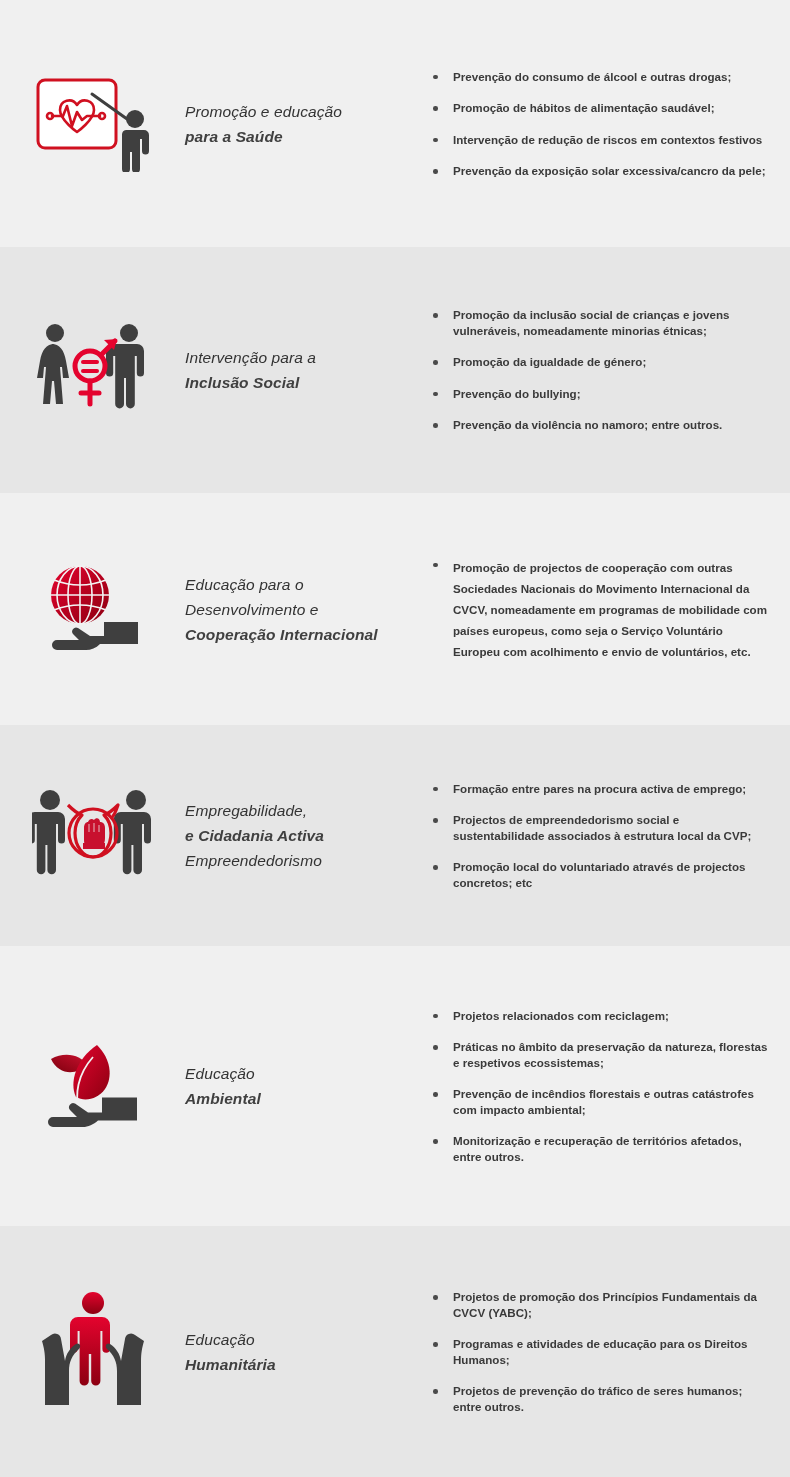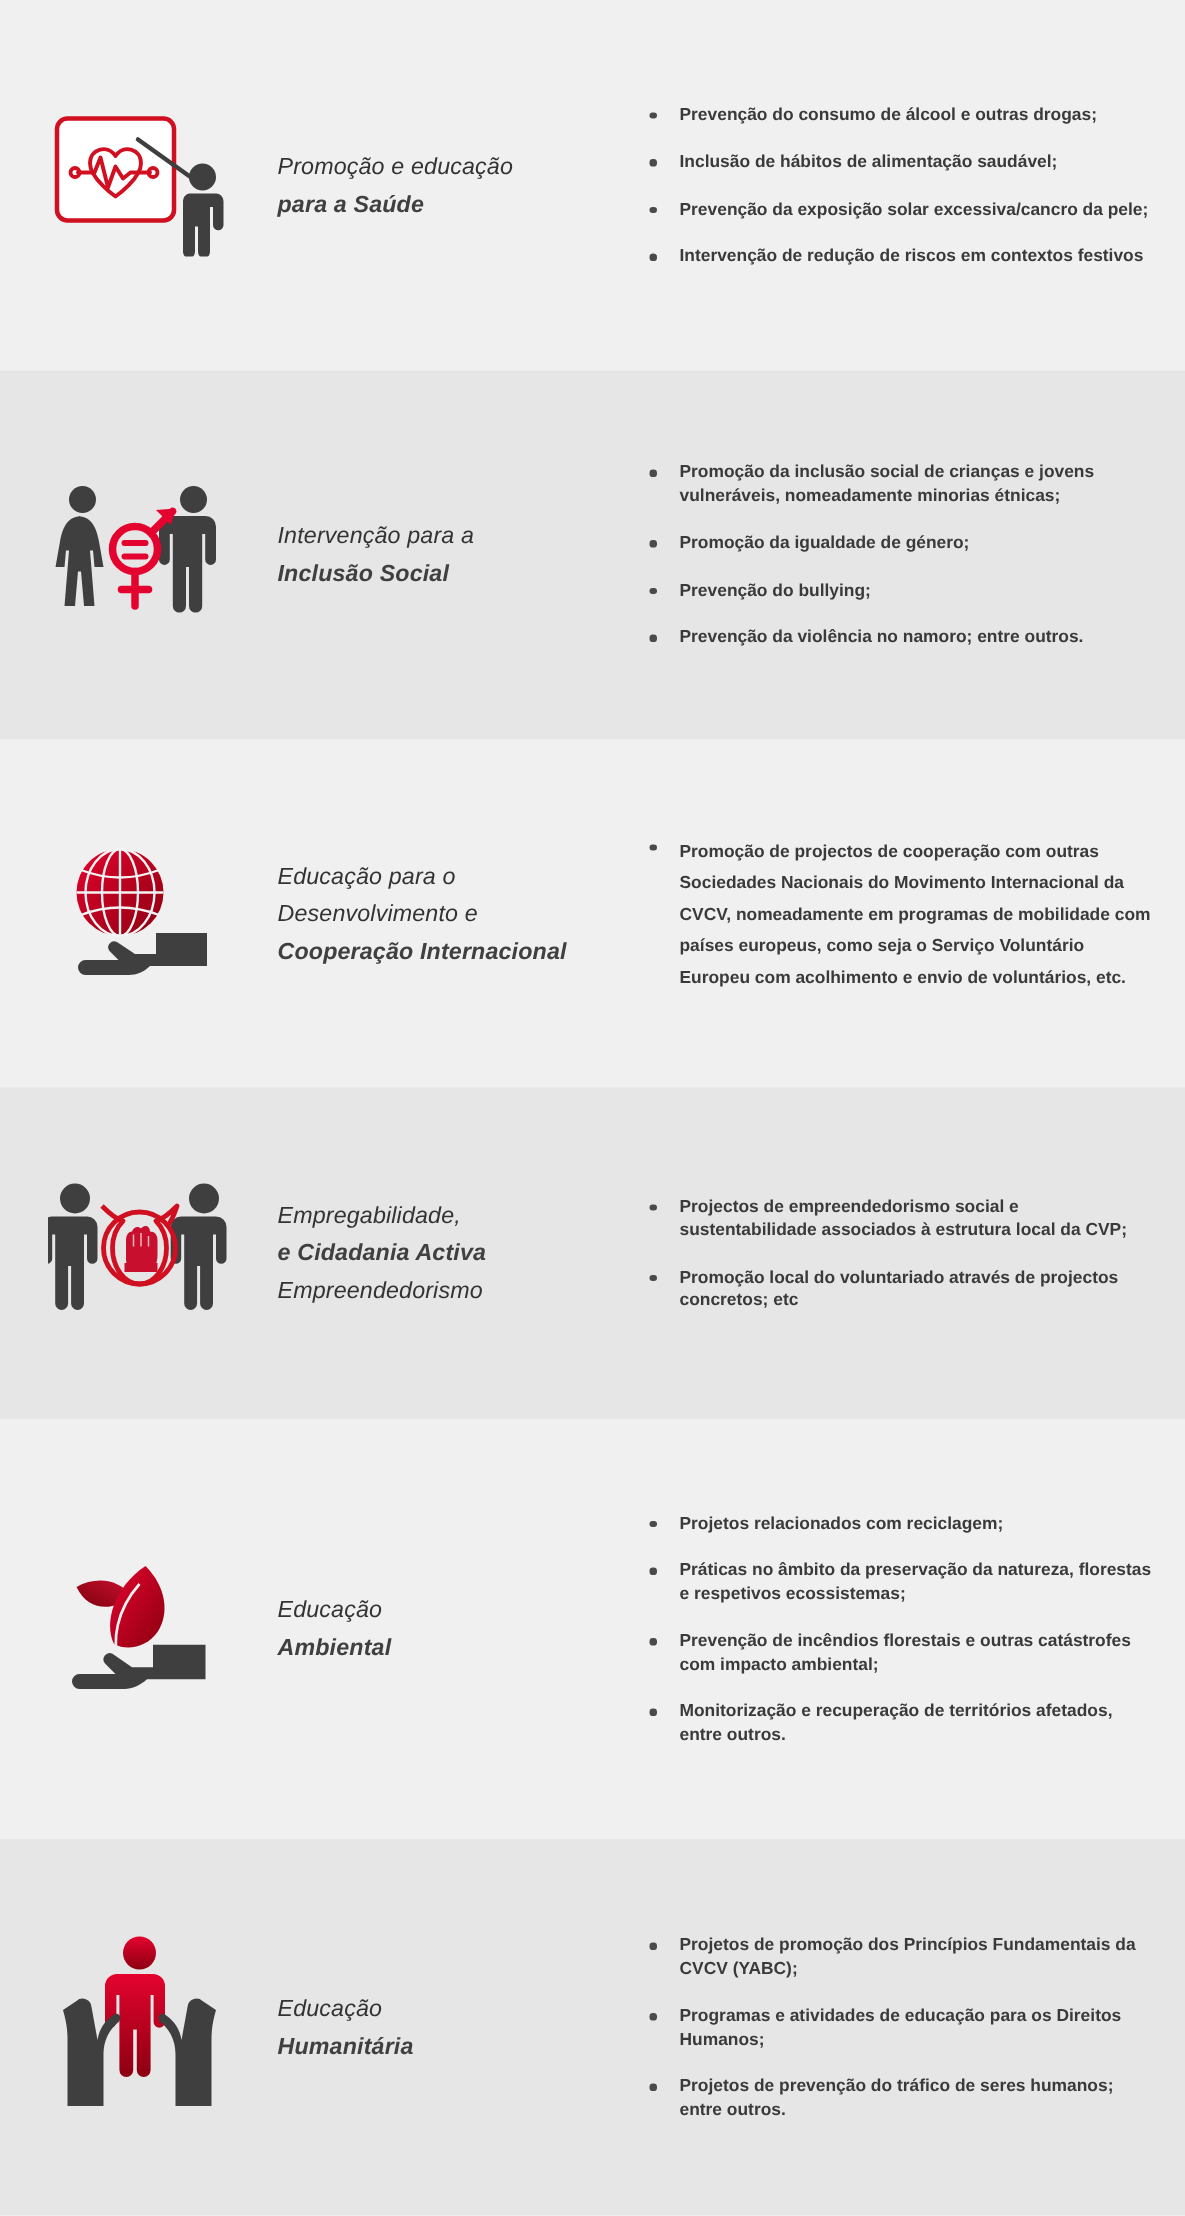--- a/index.html
+++ b/index.html
@@ -96,23 +96,23 @@
       </svg>
     </span>
   </div>
   <div class="title-col">
     <div class="title-line">Promoção e educação</div>
     <div class="title-line accent">para a Saúde</div>
   </div>
   <div class="bullets-col">
     <ul class="bullets">
       <li>Prevenção do consumo de álcool e outras drogas;</li>
-      <li>Inclusão de hábitos de alimentação saudável;</li>
+      <li>Promoção de hábitos de alimentação saudável;</li>
+      <li>Intervenção de redução de riscos em contextos festivos</li>
       <li>Prevenção da exposição solar excessiva/cancro da pele;</li>
-      <li>Intervenção de redução de riscos em contextos festivos</li>
     </ul>
   </div>
 </div>
 
 <div class="section dark" style="height:246px;">
   <div class="icon-col">
     <span class="icon-wrap">
       <svg width="120" height="92" viewBox="0 0 120 92">
 
         <circle cx="22" cy="11" r="9" fill="#3f3f3f"></circle>
@@ -210,20 +210,21 @@
       </svg>
     </span>
   </div>
   <div class="title-col">
     <div class="title-line">Empregabilidade,</div>
     <div class="title-line accent">e Cidadania Activa</div>
     <div class="title-line">Empreendedorismo</div>
   </div>
   <div class="bullets-col">
     <ul class="bullets">
+      <li>Formação entre pares na procura activa de emprego;</li>
       <li>Projectos de empreendedorismo social e sustentabilidade associados à estrutura local da CVP;</li>
       <li>Promoção local do voluntariado através de projectos concretos; etc</li>
     </ul>
   </div>
 </div>
 
 <div class="section light" style="height:280px;">
   <div class="icon-col">
     <span class="icon-wrap">
       <svg width="112" height="95" viewBox="0 0 112 95">

